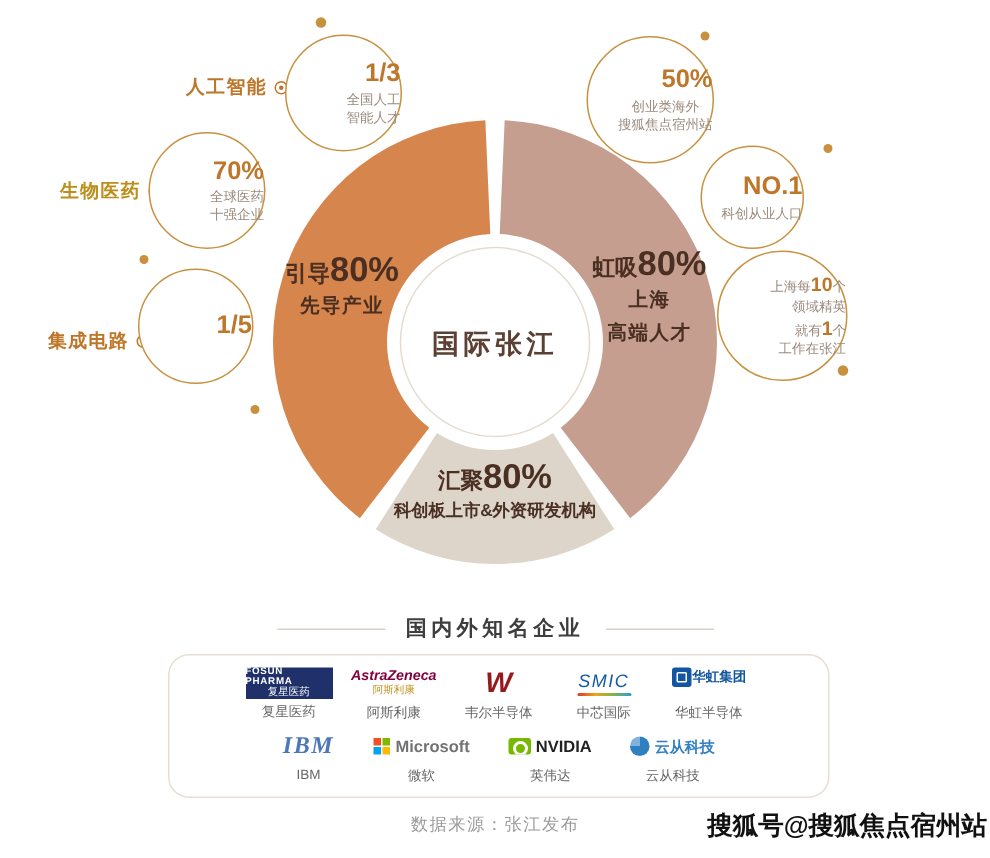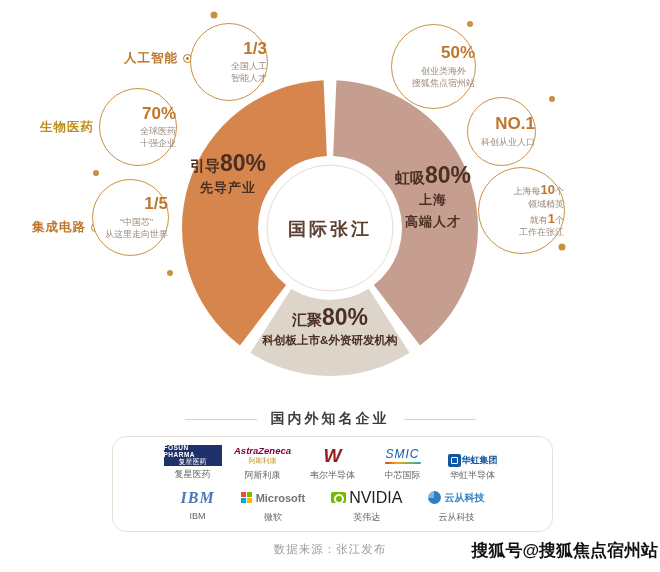--- a/index.html
+++ b/index.html
@@ -9,21 +9,21 @@
   
   .donut-svg{position:absolute;left:0;top:0}
   .seg-left{fill:var(--seg-left)}
   .seg-right{fill:var(--seg-right)}
   .seg-bottom{fill:var(--seg-bottom)}
   .inner-ring{fill:#fff;stroke:#E5DCD0;stroke-width:1}
   .center-disc{fill:#fff}
   .dot{fill:var(--ring-gold)}
 
   .seg-label{position:absolute;text-align:center;color:var(--text-dark)}
-  .seg-label-left{left:168px;top:152px;width:120px}
+  .seg-label-left{left:168px;top:168px;width:120px}
   .seg-label-right{left:372px;top:164px;width:122px}
   .seg-label-bottom{left:215px;top:306px;width:230px}
   .stat-line{font-weight:bold;line-height:1}
   .stat-prefix{font-size:15px}
   .stat-value{font-size:23px}
   .seg-sub{font-size:13px;font-weight:bold;margin-top:4px;letter-spacing:1px}
   .seg-label-bottom .seg-sub{font-size:11.5px;letter-spacing:0}
   .center-title{position:absolute;left:255px;top:217px;width:150px;text-align:center;
     font-size:18px;font-weight:bold;letter-spacing:3px;color:#5C4033}
 
@@ -73,37 +73,37 @@
   .fosun-l1{font-size:6.5px;font-weight:bold;letter-spacing:.5px}
   .fosun-l2{font-size:7px}
   .logo-az{display:flex;flex-direction:column;align-items:center;line-height:1.15}
   .az-l1{font-size:9.5px;font-weight:bold;font-style:italic;color:#83003F}
   .az-l2{font-size:7px;color:#C29318}
   .logo-w{font-size:19px;font-weight:900;font-style:italic;color:#96191C;line-height:1}
   .logo-smic{display:flex;flex-direction:column;align-items:center}
   .smic-text{font-size:12px;font-weight:normal;font-style:italic;color:#155CA8;letter-spacing:1px}
   .smic-bar{width:36px;height:2.5px;border-radius:2px;margin-top:1px;
     background:linear-gradient(90deg,#D93A2B,#F2A31B,#7AB648,#2D9CDB)}
-  .logo-hh{display:flex;align-items:flex-end;gap:1px}
+  .logo-hh{display:flex;align-items:flex-start;gap:1px}
   .hh-mark{width:13px;height:13px;background:#1456A0;border-radius:2px;position:relative}
   .hh-mark::after{content:"";position:absolute;inset:3px;border:1.5px solid #fff;border-radius:1px}
   .hh-text{font-size:9px;font-weight:bold;color:#1456A0}
   .logo-ibm{font-size:16px;font-weight:900;font-style:italic;color:#4C77B8;letter-spacing:1px;
     font-family:"Liberation Serif",serif}
   .logo-ms{display:flex;align-items:center;gap:4px}
   .ms-grid{display:grid;grid-template-columns:5px 5px;grid-template-rows:5px 5px;gap:1px}
   .ms-grid i{display:block}
   .ms-grid i:nth-child(1){background:#F25022}.ms-grid i:nth-child(2){background:#7FBA00}
   .ms-grid i:nth-child(3){background:#00A4EF}.ms-grid i:nth-child(4){background:#FFB900}
   .ms-text{font-size:11px;color:#737373;font-weight:700}
   .logo-nv{display:flex;align-items:center;gap:3px}
   .nv-mark{width:15px;height:11px;background:#76B900;border-radius:2px;position:relative;overflow:hidden}
   .nv-mark::after{content:"";position:absolute;left:3px;top:2px;width:6px;height:6px;
     border:2px solid #fff;border-radius:50%}
-  .nv-text{font-size:16px;font-weight:400;color:#222}
+  .nv-text{font-size:11px;font-weight:700;color:#222}
   .logo-cw{display:flex;align-items:center;gap:3px}
   .cw-mark{width:13px;height:13px;border-radius:50%;background:conic-gradient(#2F7FC1 0 75%,#7FB3DC 75% 100%)}
   .cw-text{font-size:10px;font-weight:bold;color:#2F7FC1}
 
   .source-line{position:absolute;left:0;top:542px;width:660px;text-align:center;
     font-size:11.5px;color:#9B9B9B;letter-spacing:1px}
   .watermark{position:absolute;right:2px;top:539px;font-size:17px;font-weight:700;color:#111}
 </style>
 </head>
 <body>
@@ -166,24 +166,20 @@
   </div>
   <div class="sat sat-bio">
     <div class="sat-stat">70%</div>
     <div class="sat-desc">
       <div>全球医药</div>
       <div>十强企业</div>
     </div>
   </div>
   <div class="sat sat-ic">
     <div class="sat-stat">1/5</div>
-    <div class="sat-desc">
-      <div>“中国芯”</div>
-      <div>从这里走向世界</div>
-    </div>
   </div>
 
   <div class="sat sat-50">
     <div class="sat-stat">50%</div>
     <div class="sat-desc">
       <div>创业类海外</div>
       <div>搜狐焦点宿州站</div>
     </div>
   </div>
   <div class="sat sat-no1">

